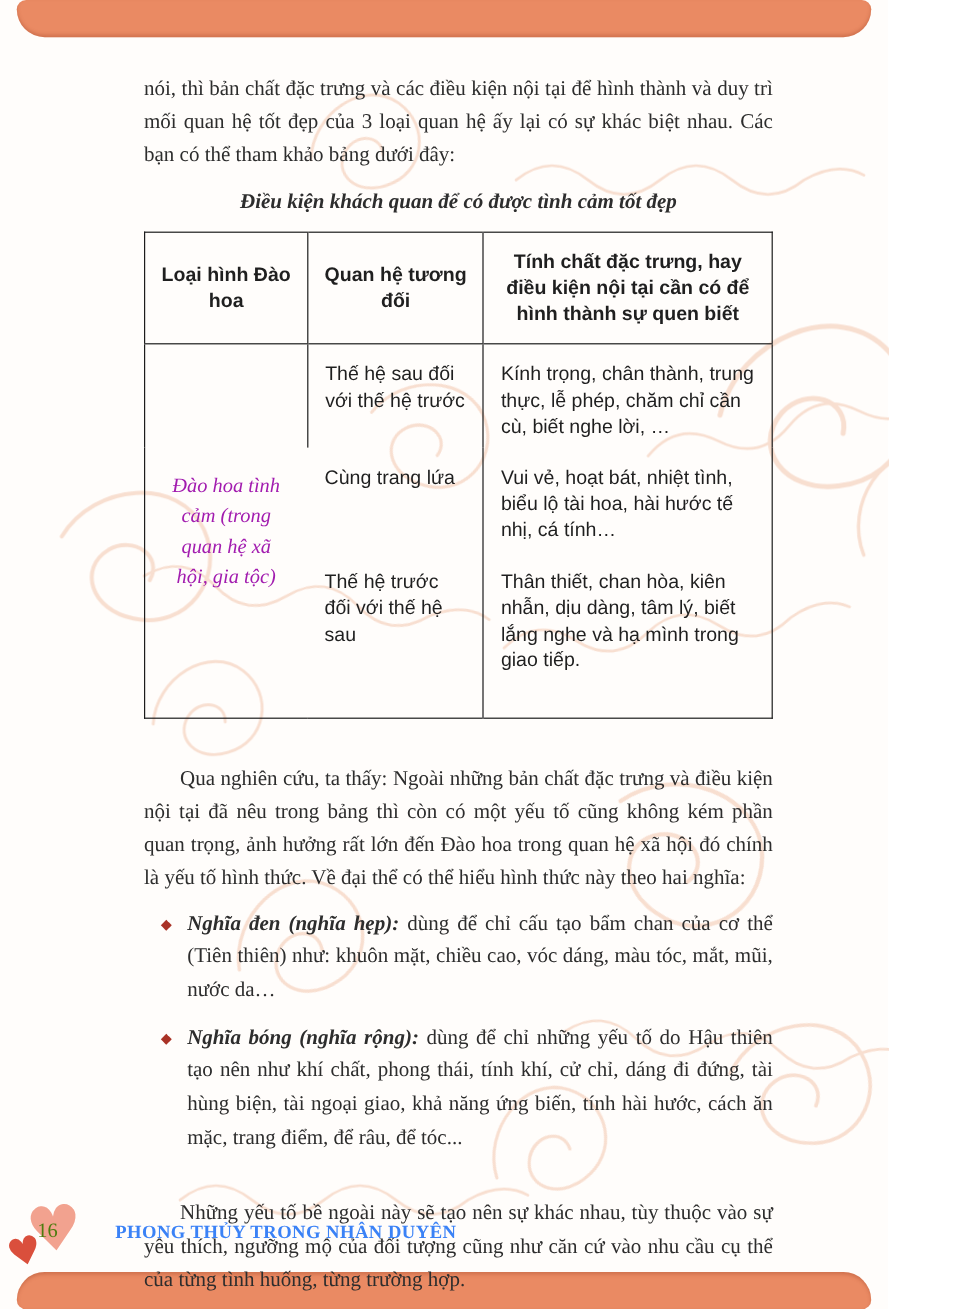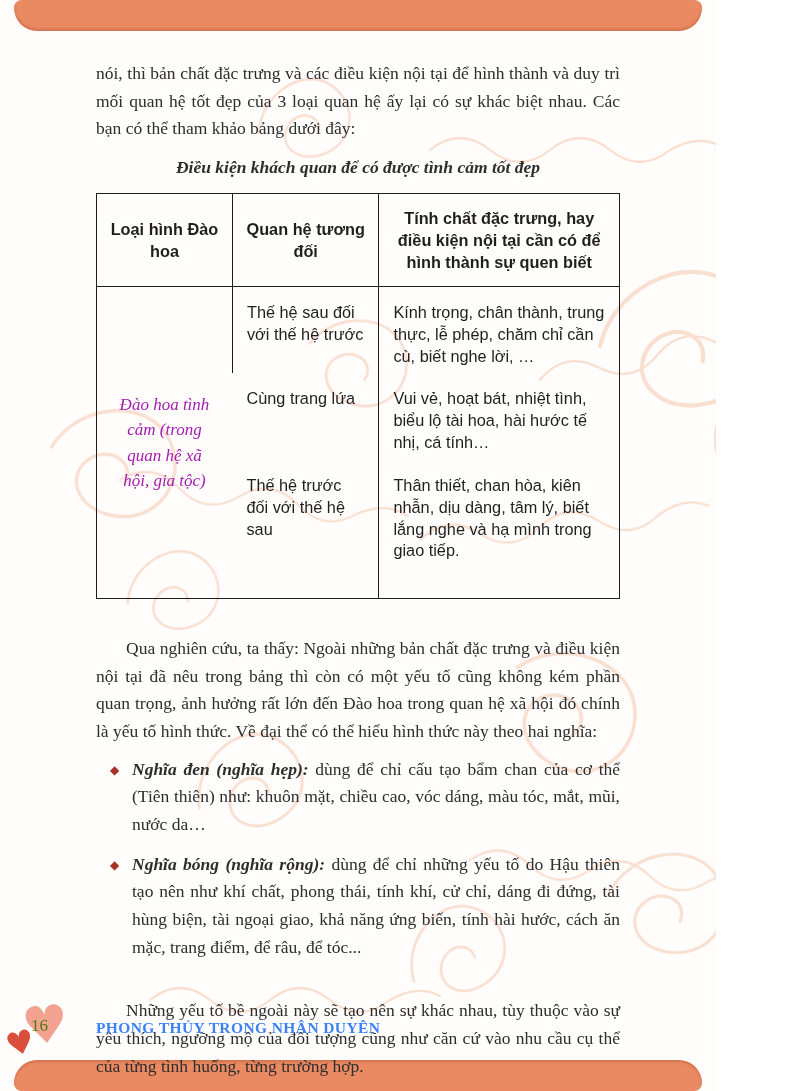--- a/index.html
+++ b/index.html
@@ -1,18 +1,18 @@
 <!DOCTYPE html>
 <html><head>
 <meta charset="utf-8">
 <style>
   html,body { margin:0; padding:0; background:#ffffff; }
   .page {
     position:relative; width:716px; height:1091px; overflow:hidden;
-    background:#fffdfb; font-family:"Liberation Serif", serif; color:#2d2d2d;
+    background:#fffdfb; font-family:"Liberation Serif", serif; color:#2d2d2d;padding-left:24px;
   }
   .bg-art { position:absolute; left:0; top:0; z-index:1; }
 
   .top-bar {
     position:absolute; top:0; left:14px; right:14px; height:31px; z-index:2;
     background:#EA8A63; border-radius:8px 8px 24px 24px;
     box-shadow: inset 0 -2px 3px rgba(160,70,40,0.35);
   }
   .bottom-bar {
     position:absolute; bottom:0; left:14px; right:14px; height:31px; z-index:2;

